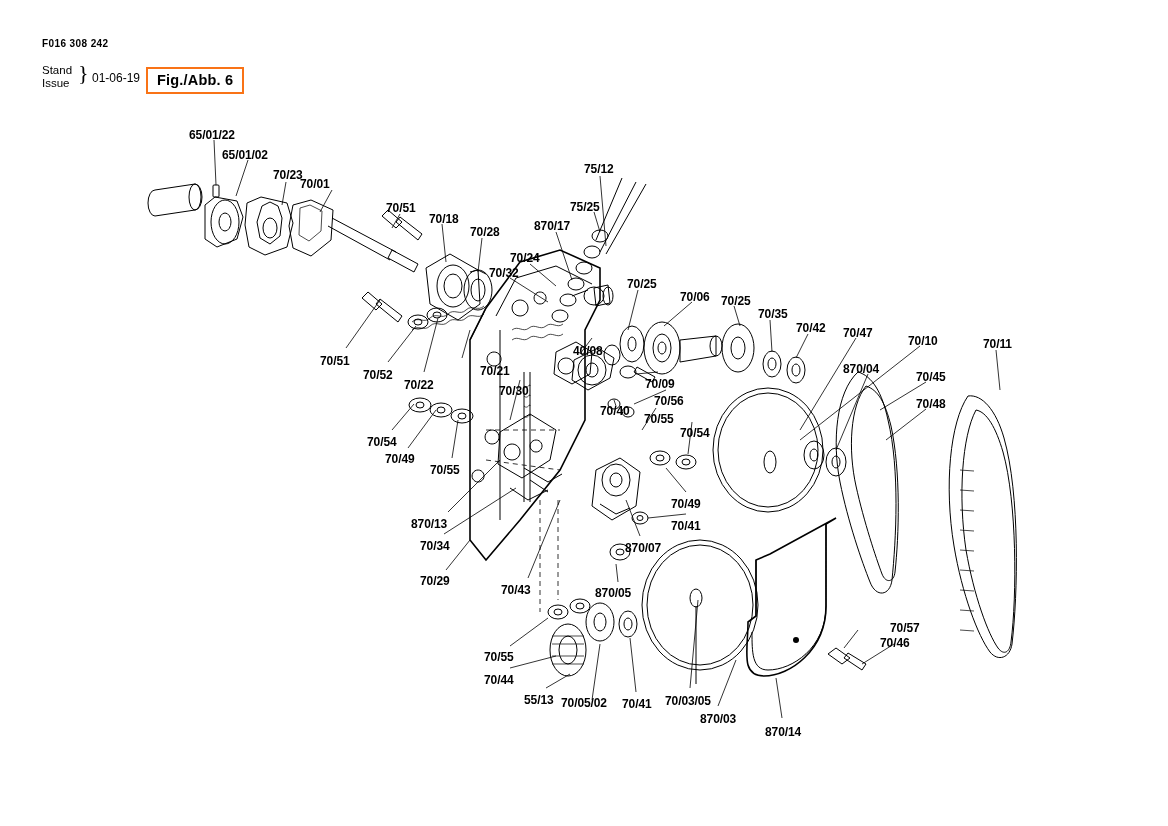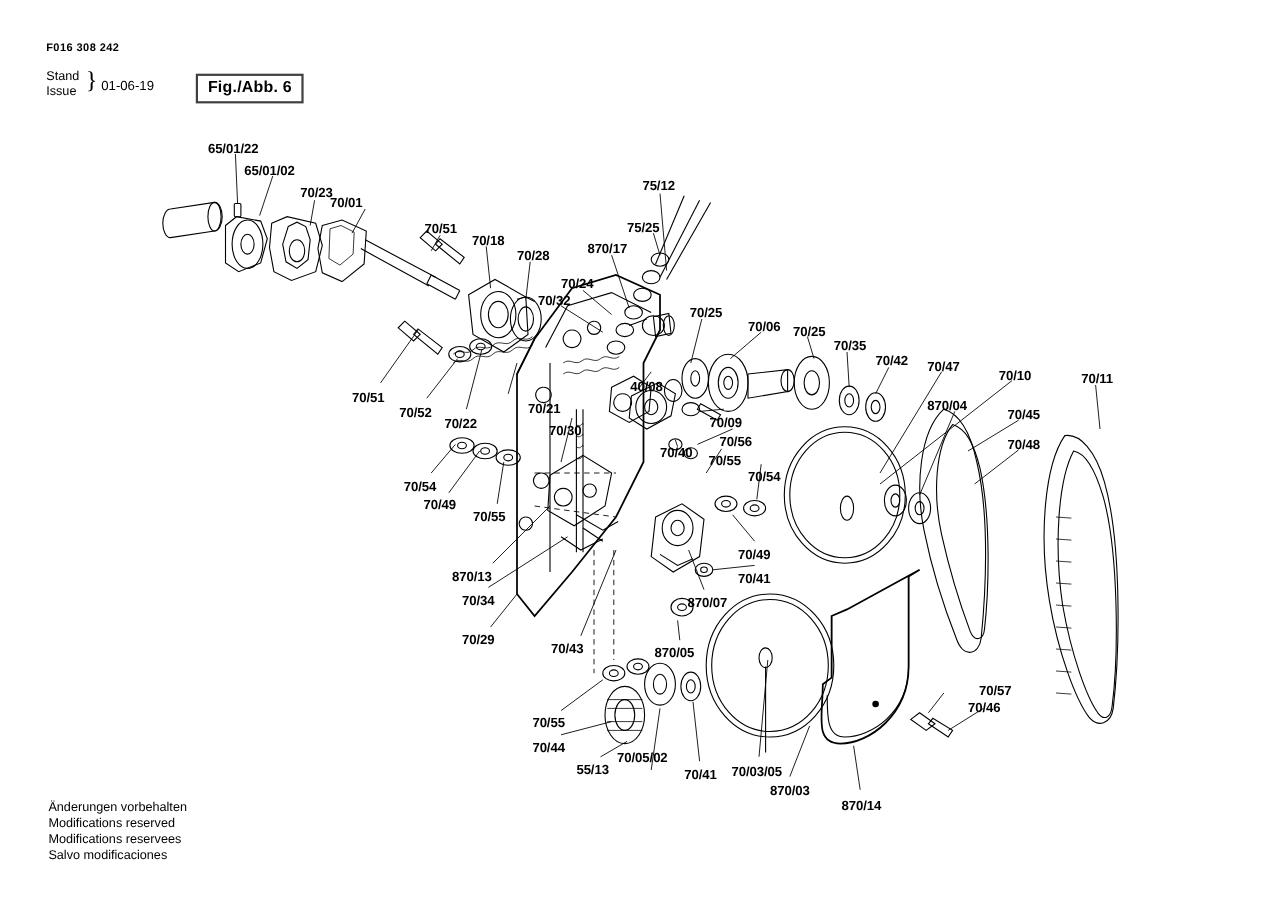--- a/index.html
+++ b/index.html
@@ -49,26 +49,25 @@
   .issue-date {
     position: absolute;
     left: 92px;
     top: 71px;
     font-size: 12px;
   }
   .fig-box {
     position: absolute;
     left: 146px;
     top: 67px;
-    border: 2px solid #404040;
+    border: 2px solid #f97316;
     padding: 3px 9px 4px 9px;
     font-size: 14.5px;
     font-weight: bold;
     letter-spacing: 0.2px;
-    margin-left: 32px;
   }
   
   .footer {
     position: absolute;
     left: 44px;
     top: 727px;
     font-size: 11.5px;
     line-height: 14.5px;
   }
   
@@ -391,28 +390,22 @@
   <div class="lbl" style="left:671px; top:519px;">70/41</div>
   <div class="lbl" style="left:411px; top:517px;">870/13</div>
   <div class="lbl" style="left:420px; top:539px;">70/34</div>
   <div class="lbl" style="left:420px; top:574px;">70/29</div>
   <div class="lbl" style="left:625px; top:541px;">870/07</div>
   <div class="lbl" style="left:501px; top:583px;">70/43</div>
   <div class="lbl" style="left:595px; top:586px;">870/05</div>
   <div class="lbl" style="left:484px; top:650px;">70/55</div>
   <div class="lbl" style="left:484px; top:673px;">70/44</div>
   <div class="lbl" style="left:524px; top:693px;">55/13</div>
-  <div class="lbl" style="left:561px; top:682px;text-align:right;">70/05/02</div>
+  <div class="lbl" style="left:561px; top:696px;text-align:right;">70/05/02</div>
   <div class="lbl" style="left:622px; top:697px;">70/41</div>
   <div class="lbl" style="left:665px; top:694px;">70/03/05</div>
   <div class="lbl" style="left:700px; top:712px;">870/03</div>
   <div class="lbl" style="left:765px; top:725px;">870/14</div>
   <div class="lbl" style="left:890px; top:621px;">70/57</div>
   <div class="lbl" style="left:880px; top:636px;">70/46</div>
 
-  <div class="footer">
-    <div>Änderungen vorbehalten</div>
-    <div>Modifications reserved</div>
-    <div>Modifications reservees</div>
-    <div>Salvo modificaciones</div>
-  </div>
 
 </div>
 
 </body></html>

